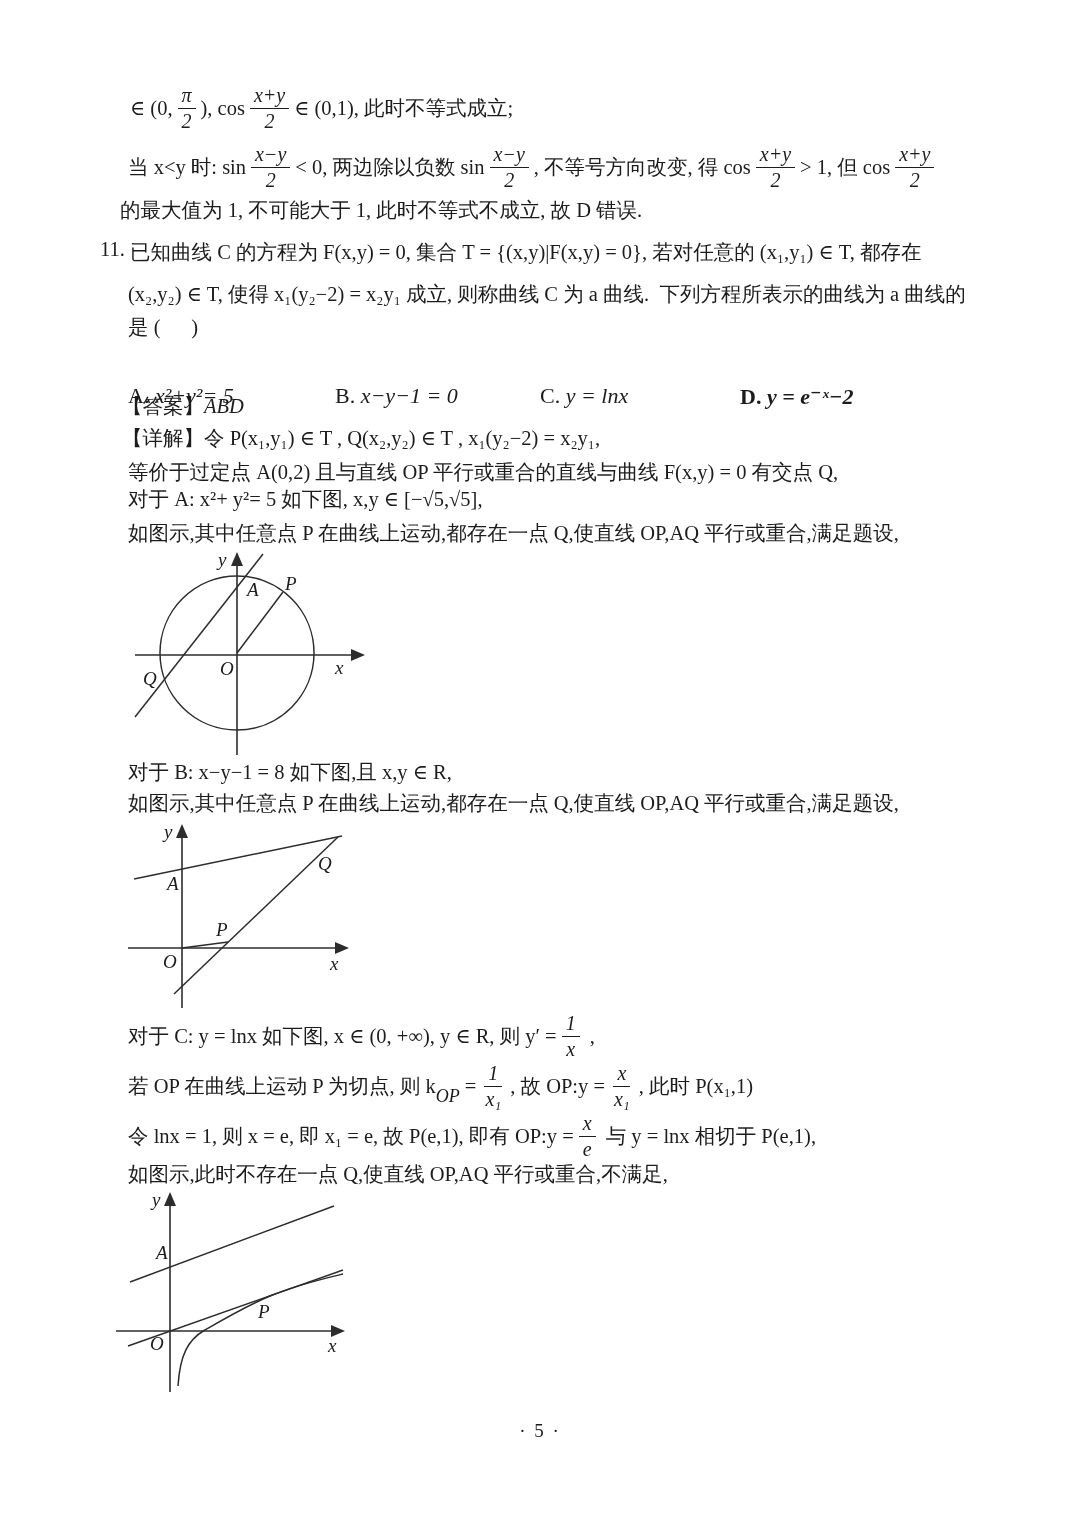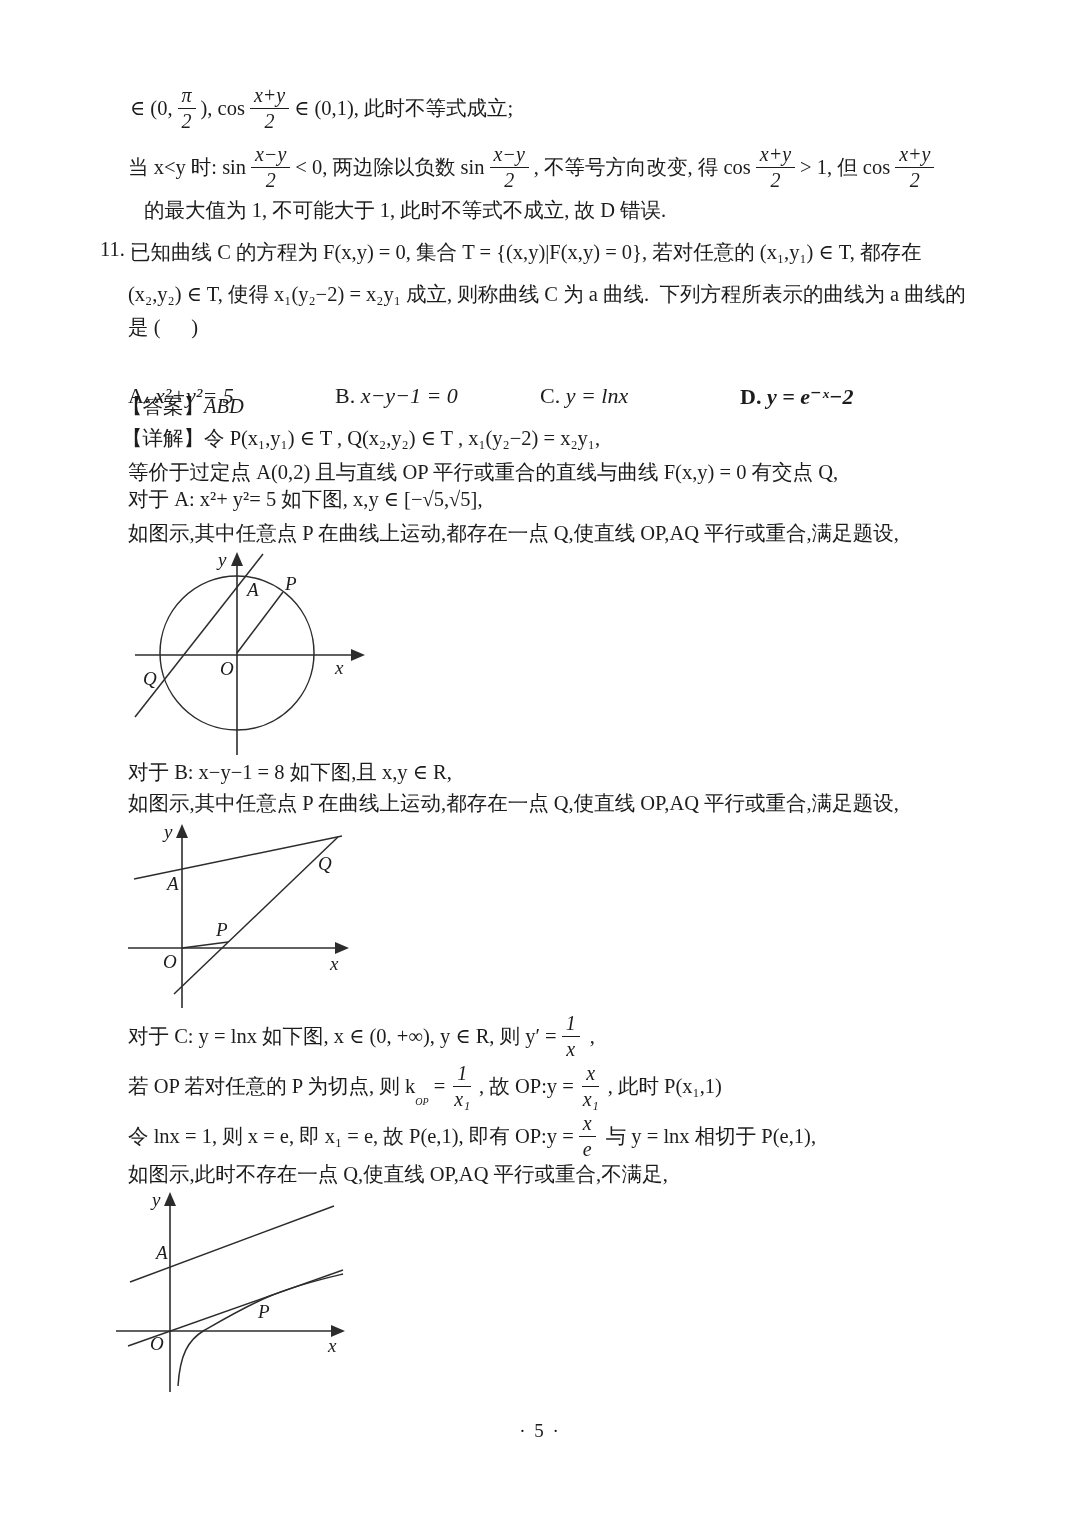--- a/index.html
+++ b/index.html
@@ -26,21 +26,21 @@
     flex-direction:column;
     align-items:center;
     vertical-align:middle;
     margin:0 5px;
     font-style:italic;
     line-height:1.15;
     font-size:20px;
   }
   .fr .n{border-bottom:1.4px solid currentColor;padding:0 4px 1px;}
   .fr .d{padding:1px 4px 0;}
-  .ssub{font-size:10px;font-style:italic;align-self:flex-end;transform:translateY(-2px);}
+  .ssub{font-size:18px;font-style:italic;align-self:flex-end;transform:translateY(-2px);}
   .qnum{position:absolute;font-size:20.5px;}
   .opt-row{position:absolute;left:128px;top:353px;width:830px;height:30px;}
   .opt{position:absolute;top:0;white-space:pre;font-size:22px;margin-top:30px;}
   .opt .fm{font-style:italic;}
   .figure{position:absolute;}
   .fig-stroke{stroke:#2c2c2c;stroke-width:1.6;fill:none;}
   .fig-thin{stroke:#2c2c2c;stroke-width:1.5;fill:none;}
   .fig-fill{fill:#2c2c2c;stroke:none;}
   .fig-label{
     font-family:"Liberation Serif","DejaVu Serif",serif;
@@ -70,21 +70,21 @@
     <span class="t">当 x&lt;y 时: sin</span>
     <span class="fr"><span class="n">x−y</span><span class="d">2</span></span>
     <span class="t">&lt; 0, 两边除以负数 sin</span>
     <span class="fr"><span class="n">x−y</span><span class="d">2</span></span>
     <span class="t">, 不等号方向改变, 得 cos</span>
     <span class="fr"><span class="n">x+y</span><span class="d">2</span></span>
     <span class="t">&gt; 1, 但 cos</span>
     <span class="fr"><span class="n">x+y</span><span class="d">2</span></span>
   </div>
 
-  <div class="line" style="left:144px;top:196px;align-items:flex-end;">
+  <div class="line" style="left:120px;top:196px;align-items:flex-end;">
     <span class="t">的最大值为 1, 不可能大于 1, 此时不等式不成立, 故 D 错误.</span>
   </div>
 
   <div class="qnum" style="left:100px;top:238px;">11.</div>
   <div class="line" style="left:130px;top:238px;">
     <span class="t">已知曲线 C 的方程为 F(x,y) = 0, 集合 T = {(x,y)|F(x,y) = 0}, 若对任意的 (x₁,y₁) ∈ T, 都存在</span>
   </div>
   <div class="line" style="left:128px;top:280px;">
     <span class="t">(x₂,y₂) ∈ T, 使得 x₁(y₂−2) = x₂y₁ 成立, 则称曲线 C 为 a 曲线.  下列方程所表示的曲线为 a 曲线的</span>
   </div>
@@ -156,21 +156,21 @@
     <text class="fig-label" x="208" y="48">Q</text>
   </svg>
 
   <div class="line" style="left:128px;top:1012px;align-items:center;">
     <span class="t">对于 C: y = lnx 如下图, x ∈ (0, +∞), y ∈ R, 则 y′ =</span>
     <span class="fr"><span class="n">1</span><span class="d">x</span></span>
     <span class="t"> ,</span>
   </div>
 
   <div class="line" style="left:128px;top:1062px;">
-    <span class="t">若 OP 若对任意的 P 为切点, 则 k</span>
+    <span class="t">若 OP 在曲线上运动 P 为切点, 则 k</span>
     <span class="ssub">OP</span>
     <span class="t"> =</span>
     <span class="fr"><span class="n">1</span><span class="d">x₁</span></span>
     <span class="t">, 故 OP:y =</span>
     <span class="fr"><span class="n">x</span><span class="d">x₁</span></span>
     <span class="t">, 此时 P(x₁,1)</span>
   </div>
 
   <div class="line" style="left:128px;top:1112px;">
     <span class="t">令 lnx = 1, 则 x = e, 即 x₁ = e, 故 P(e,1), 即有 OP:y =</span>

